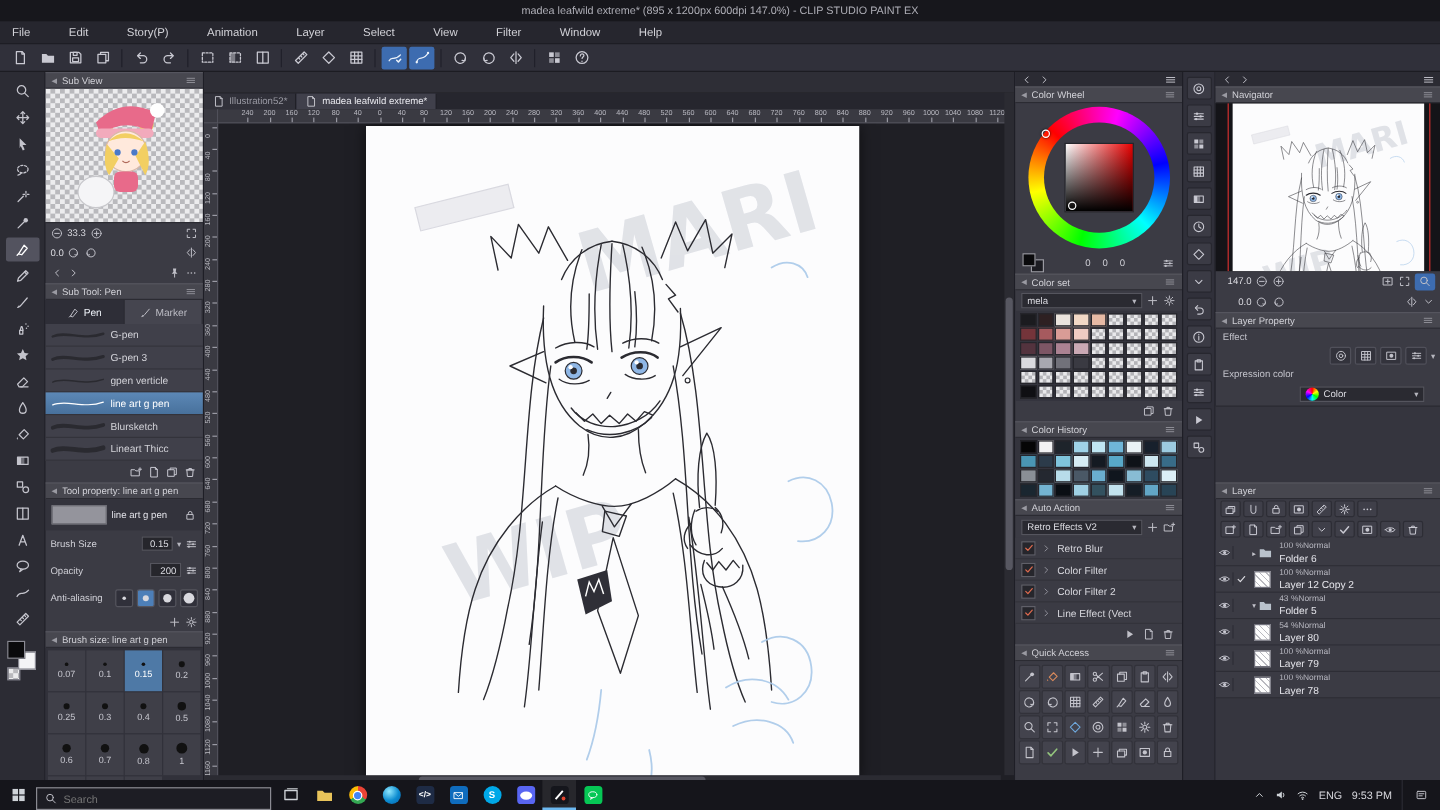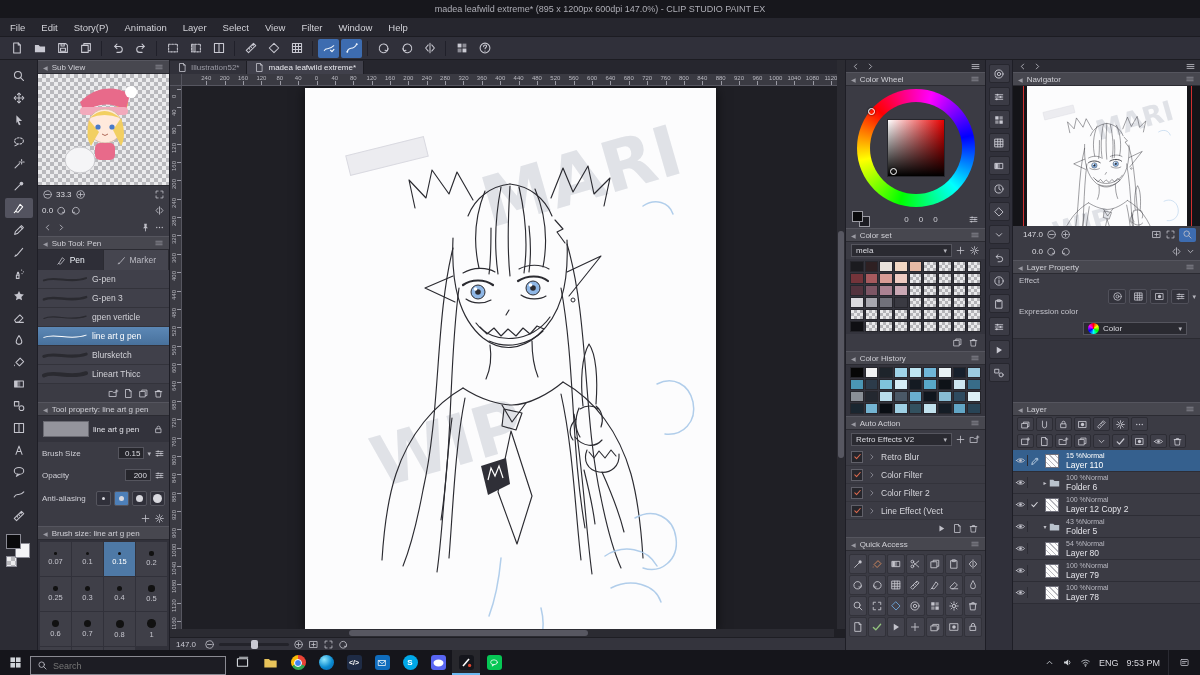--- a/index.html
+++ b/index.html
@@ -66,21 +66,21 @@
 .aadot i{background:#d8d8de;border-radius:50%;display:block}
 .plusrow{height:16px;justify-content:flex-end}
 #size-grid{flex:1;display:grid;grid-template-columns:repeat(4,1fr);grid-auto-rows:34px;gap:1px;padding:2px;background:#31313a}
 .scell{background:#3f3f48;display:flex;flex-direction:column;align-items:center;justify-content:center;gap:2px}
 .scell .sdot{background:#111;border-radius:50%}
 .scell .slab{font-size:7.5px;color:#c6c6ce}
 .scell.sel{background:#4e79a6}
 .scell.sel .slab{color:#fff}
 
 
-.canvasarea{position:absolute;left:170px;top:0;width:675px;height:590px;background:#26262c}
+.canvasarea{position:absolute;left:170px;top:17px;width:675px;height:590px;background:#26262c}
 .doc-tabs{height:14px;background:#26262e;display:flex;align-items:flex-end}
 .dtab{height:13px;display:flex;align-items:center;gap:3px;padding:0 7px;background:#31313a;color:#9a9aa4;font-size:8px;border-right:1px solid #1d1d24;white-space:nowrap}
 .dtab.active{background:#40404b;color:#e9e9ef}
 .corner{position:absolute;top:14px;left:0;width:12px;height:12px;background:#3a3a42;border-right:1px solid #565660;border-bottom:1px solid #565660}
 .ruler-top{position:absolute;top:14px;left:12px;right:0;height:12px;background:#3a3a42;border-bottom:1px solid #565660;overflow:hidden}
 .ruler-left{position:absolute;top:26px;left:0;width:12px;bottom:0;background:#3a3a42;border-right:1px solid #565660;overflow:hidden}
 .tickv{position:absolute;bottom:0;width:1px;height:4px;background:#9a9aa4}
 .tickh{position:absolute;right:0;height:1px;width:4px;background:#9a9aa4}
 .rlab{position:absolute;top:1px;width:18px;text-align:center;font-size:6px;color:#b8b8c0}
 .rlabv{position:absolute;left:1px;font-size:6px;color:#b8b8c0;transform:rotate(-90deg);transform-origin:0 0;white-space:nowrap}
@@ -181,21 +181,21 @@
 </head>
 <body>
 
 <div id="screen">
 
   <div class="titlebar">
     <span>madea leafwild extreme* (895 x 1200px 600dpi 147.0%)  - CLIP STUDIO PAINT EX</span>
   </div>
 
   <div class="menubar">
-      <span id="menu-items" style="display:flex;gap:16px">
+      <span id="menu-items" style="display:flex;gap:32px">
         <span class="menu-item">File</span>
         <span class="menu-item">Edit</span>
         <span class="menu-item">Story(P)</span>
         <span class="menu-item">Animation</span>
         <span class="menu-item">Layer</span>
         <span class="menu-item">Select</span>
         <span class="menu-item">View</span>
         <span class="menu-item">Filter</span>
         <span class="menu-item">Window</span>
         <span class="menu-item">Help</span>
@@ -1968,41 +1968,20 @@
             </svg>
           </span>
           <span class="licb">
             <svg viewBox="0 0 16 16" width="11" height="11" fill="none" stroke="currentColor" stroke-width="1.2" stroke-linecap="round" stroke-linejoin="round" style="color:#c9c9d2">
               <path d="M4.4 5.2h7.2l-.7 8H5.1z"></path>
               <path d="M3.2 5.2h9.6M6.4 5.2V3.6h3.2v1.6"></path>
             </svg>
           </span>
         </div>
       <div id="layer-list">
-          <div class="lrow sel">
-            <span class="leye">
-              <svg viewBox="0 0 16 16" width="11" height="11" fill="none" stroke="currentColor" stroke-width="1.2" stroke-linecap="round" stroke-linejoin="round" style="color:#c9c9d2">
-                <path d="M2.2 8c2.3-3.4 9.3-3.4 11.6 0C11.5 11.4 4.5 11.4 2.2 8z"></path>
-                <circle cx="8" cy="8" r="1.9" fill="currentColor" stroke="none"></circle>
-              </svg>
-            </span>
-            <span class="ledit">
-              <svg viewBox="0 0 16 16" width="10" height="10" fill="none" stroke="currentColor" stroke-width="1.2" stroke-linecap="round" stroke-linejoin="round" style="color:#dde9f6">
-                <path d="M3 13l.9-3.1 6.9-6.9 2.2 2.2-6.9 6.9z"></path>
-                <line x1="9.6" y1="4.2" x2="11.8" y2="6.4"></line>
-              </svg>
-            </span>
-            <span class="lthumb">
-              <span class="timg"></span>
-            </span>
-            <span class="ltxt">
-              <div class="lmode">15 %Normal</div>
-              <div class="lname">Layer 110</div>
-            </span>
-          </div>
           <div class="lrow">
             <span class="leye">
               <svg viewBox="0 0 16 16" width="11" height="11" fill="none" stroke="currentColor" stroke-width="1.2" stroke-linecap="round" stroke-linejoin="round" style="color:#c9c9d2">
                 <path d="M2.2 8c2.3-3.4 9.3-3.4 11.6 0C11.5 11.4 4.5 11.4 2.2 8z"></path>
                 <circle cx="8" cy="8" r="1.9" fill="currentColor" stroke="none"></circle>
               </svg>
             </span>
             <span class="ledit"></span>
             <span class="lthumb">
               <span class="farr">▸</span>

